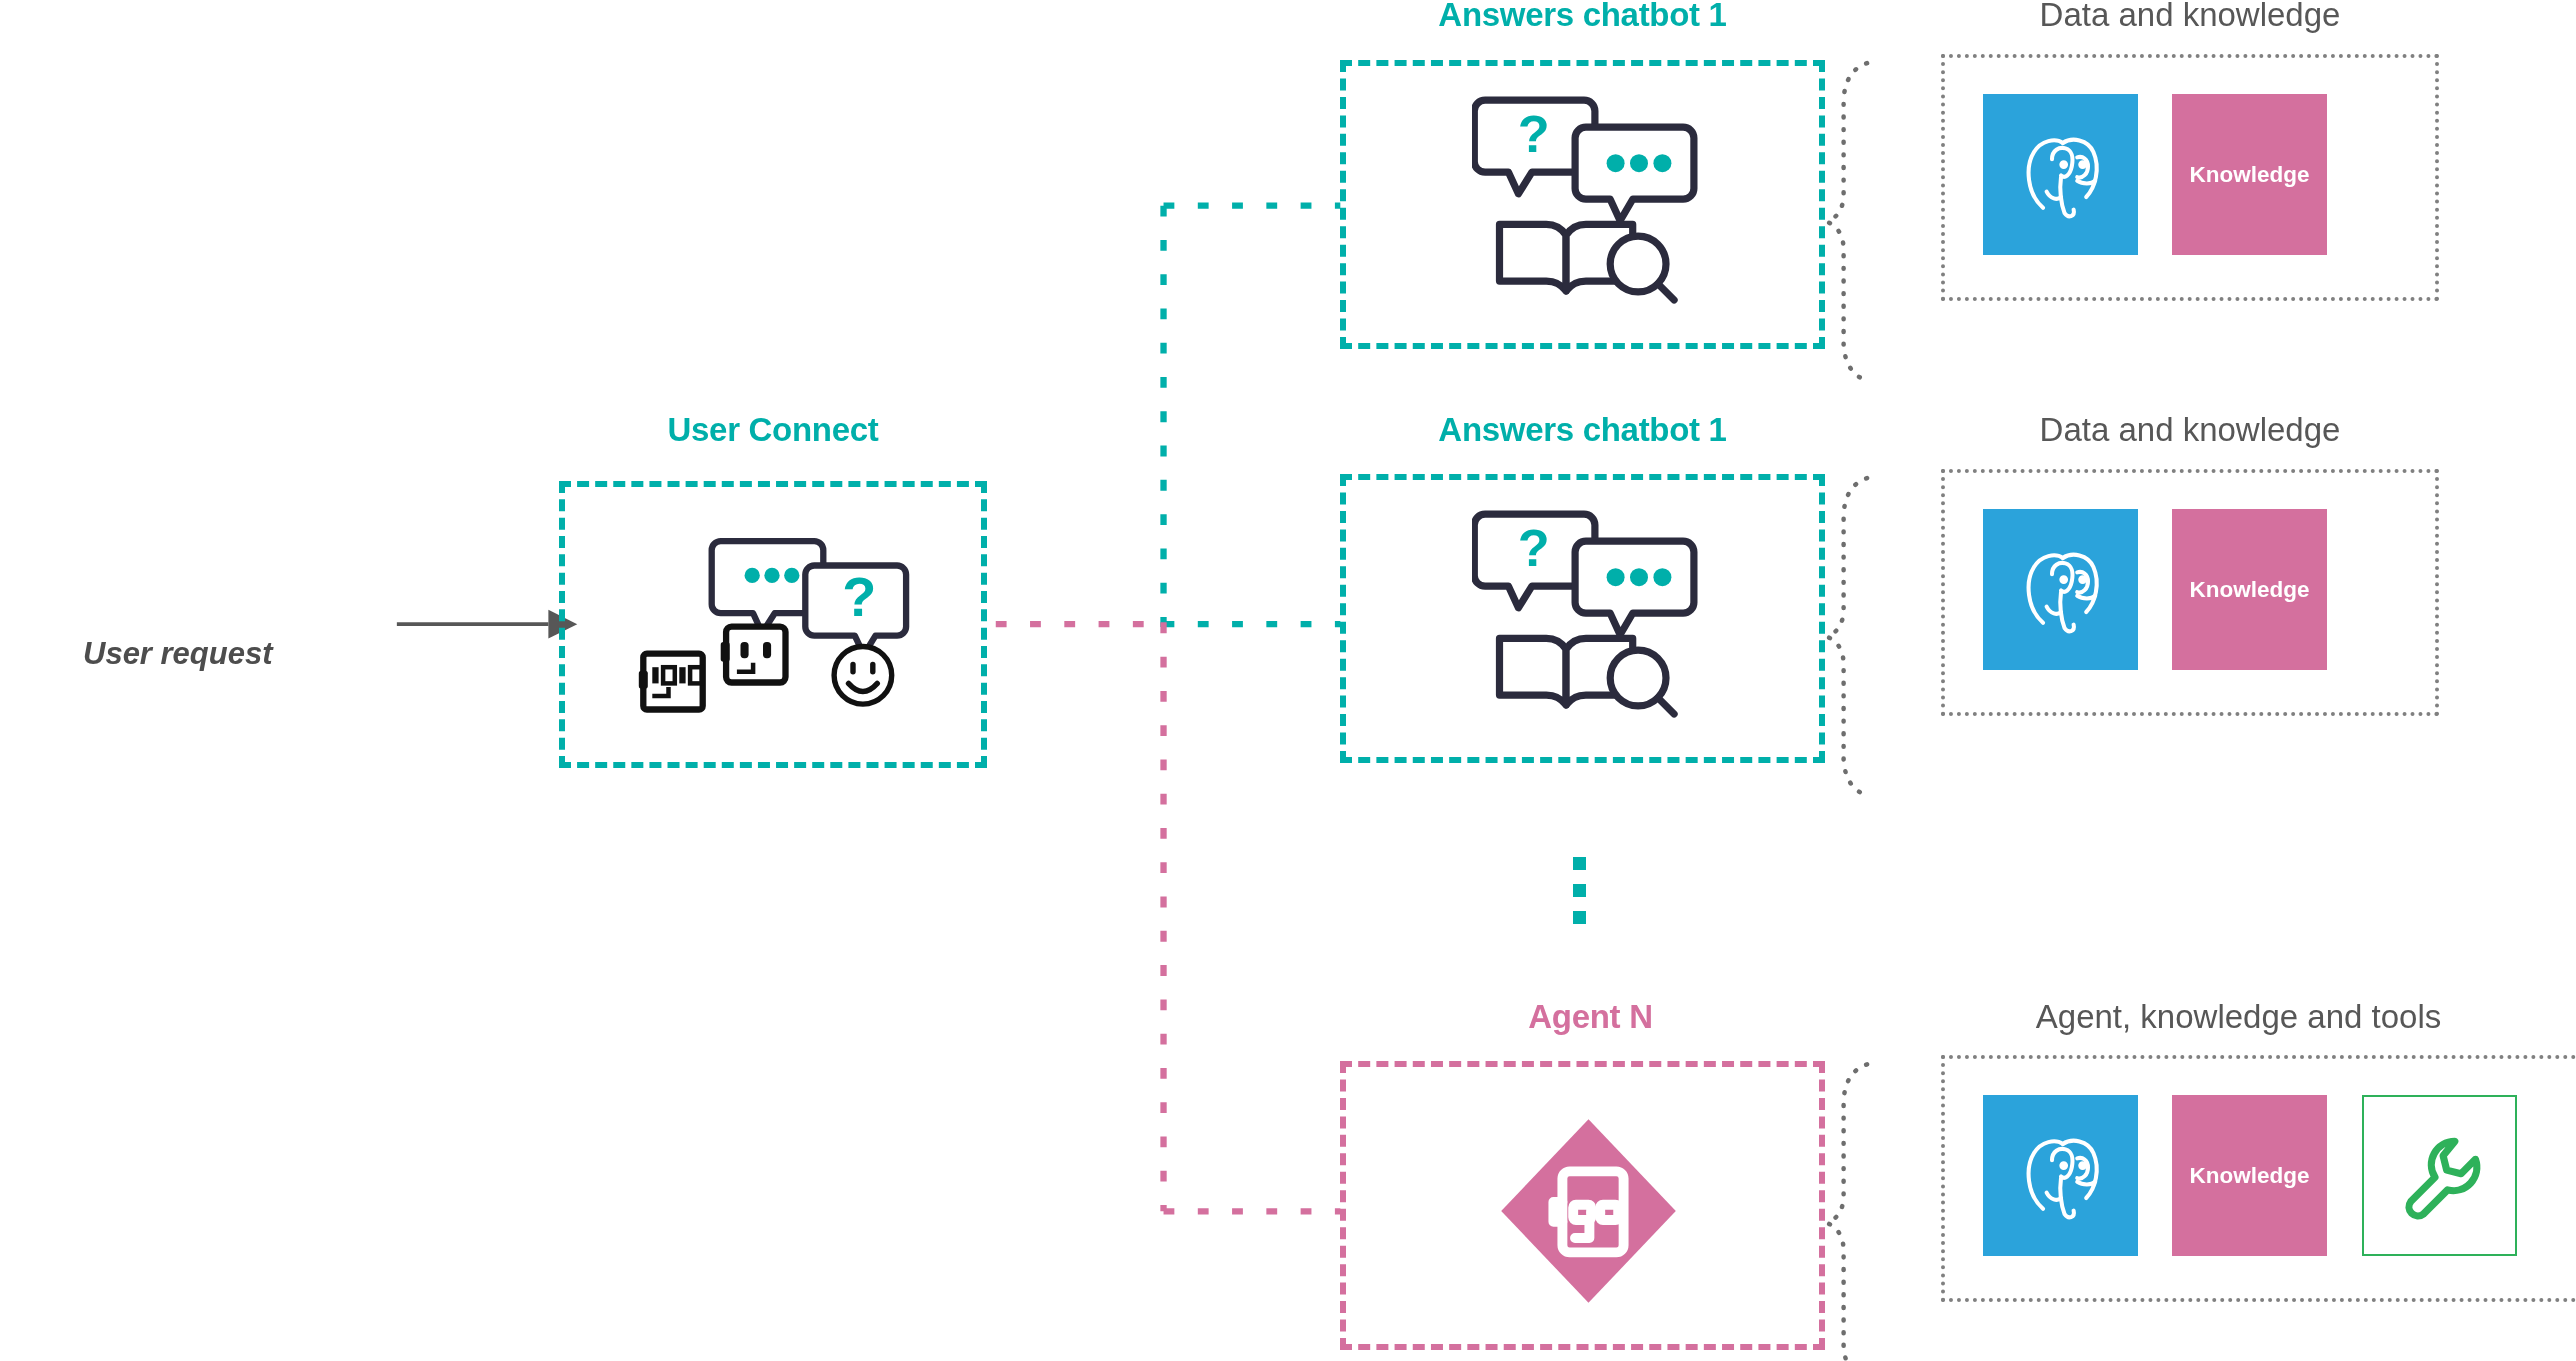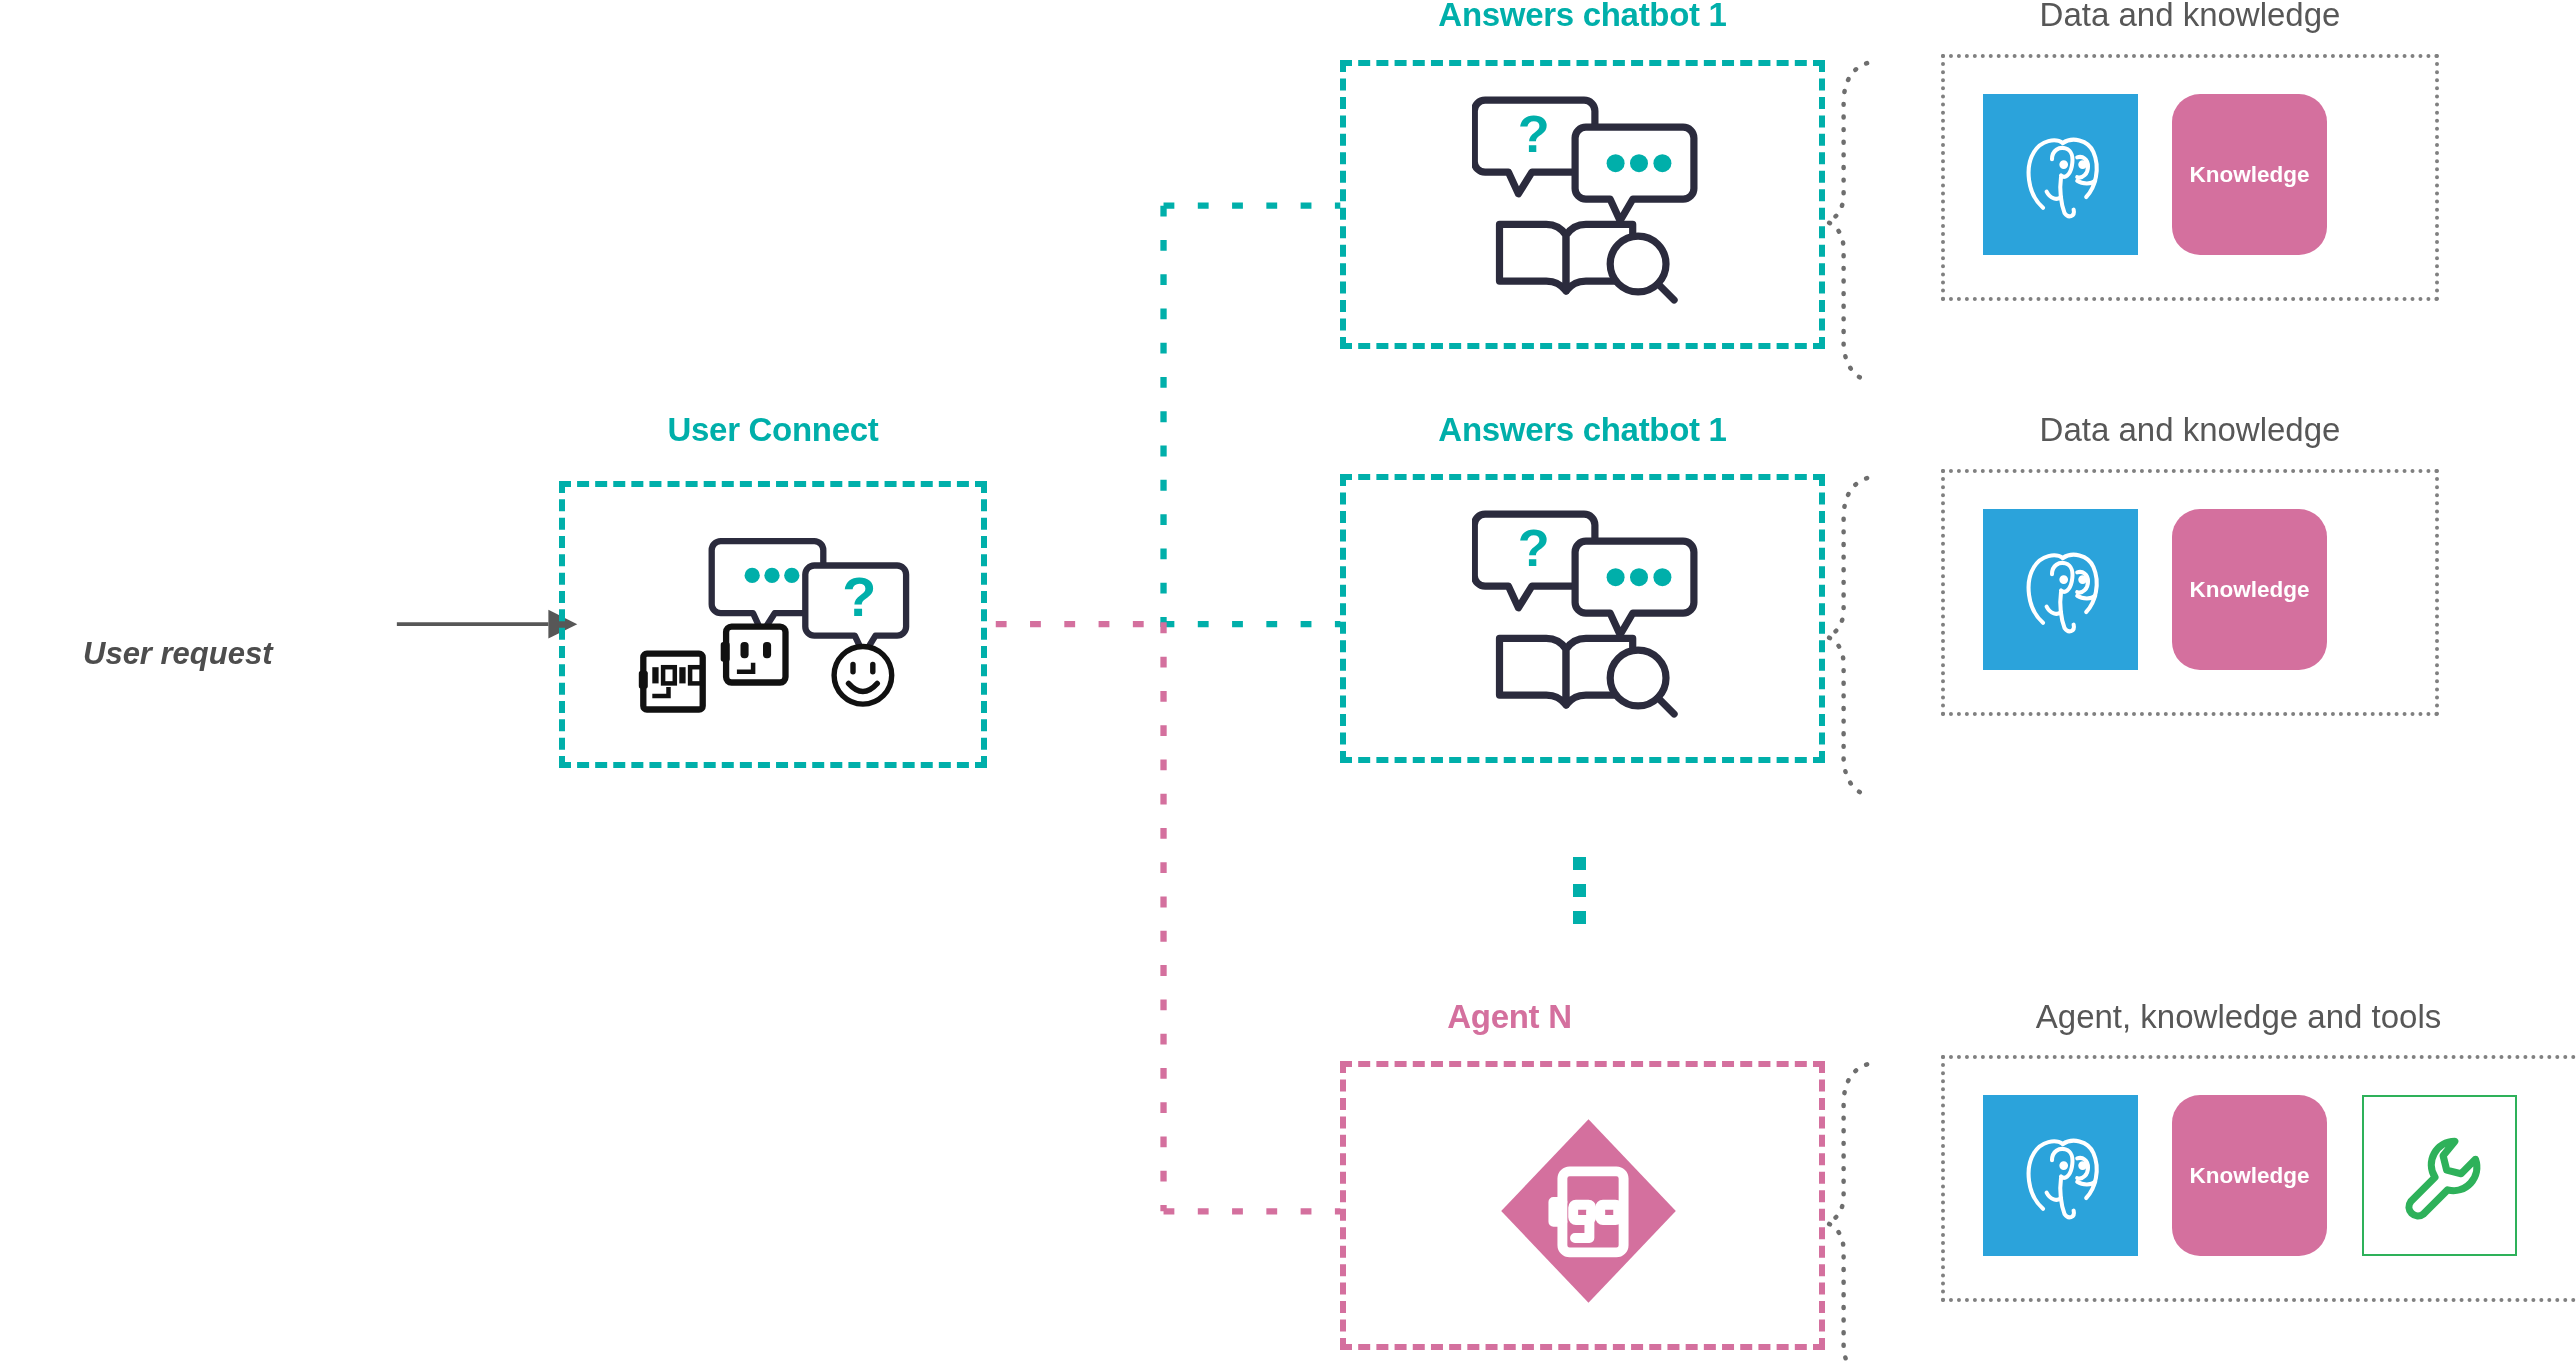--- a/index.html
+++ b/index.html
@@ -67,21 +67,21 @@
   }
 
   
   .tile {
     box-sizing: border-box;
     display: flex;
     align-items: center;
     justify-content: center;
   }
   .tile-blue { background: #2BA3DB; }
-  .tile-pink { background: #D4709E; border-radius: 28px; }
+  .tile-pink { background: #D4709E; }
   .tile-tool {
     background: #ffffff;
     border: 2.7px solid #2EB15A;
   }
   .tile-label {
     color: #ffffff;
     font-size: 22.5px;
     font-weight: bold;
     white-space: nowrap;
   }
@@ -256,21 +256,21 @@
       <span class="tile-label">Knowledge</span>
     </div>
   </div>
 
   <div class="abs" style="left:1573px; top:857px; width:14.4px; height:81px;">
     <span class="ellipsis-dot" style="left:0; top:0;"></span>
     <span class="ellipsis-dot" style="left:0; top:27px;"></span>
     <span class="ellipsis-dot" style="left:0; top:54px;"></span>
   </div>
 
-  <div class="abs agent-title title-pink" style="left:1267px; top:998px; width:485px;">Agent N</div>
+  <div class="abs agent-title title-pink" style="left:1348px; top:998px; width:485px;">Agent N</div>
 
   <div class="abs agent-box pink" style="left:1340px; top:1061px; width:485px; height:289px;">
     <svg class="abs" style="left:139px; top:45px;" width="207" height="198" viewBox="0 0 230 220">
       <polygon points="115,8 212,110 115,212 18,110" fill="#D4709E"></polygon>
       <g fill="none" stroke="#ffffff" stroke-width="11" stroke-linejoin="round" stroke-linecap="round">
         <rect x="86" y="66" width="68" height="90" rx="8"></rect>
         <path d="M86 100 h-10 v22 h10"></path>
         <rect x="98" y="103" width="20" height="17" rx="3"></rect>
         <rect x="128" y="103" width="20" height="17" rx="3"></rect>
         <path d="M118 112 h10"></path>

